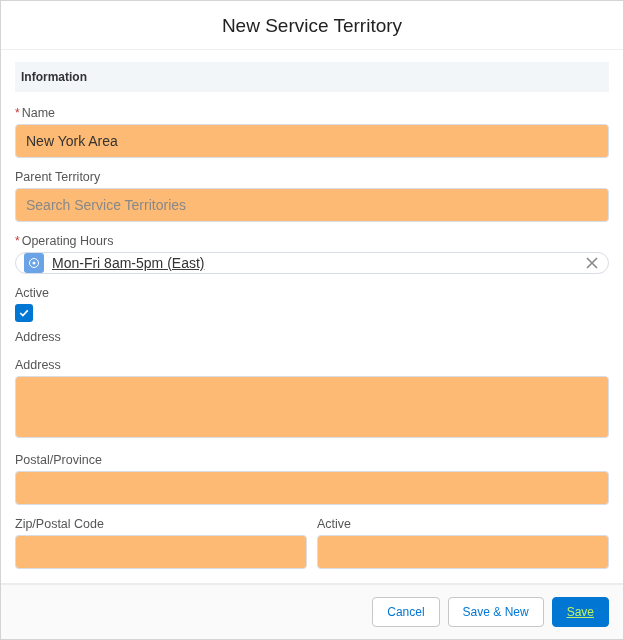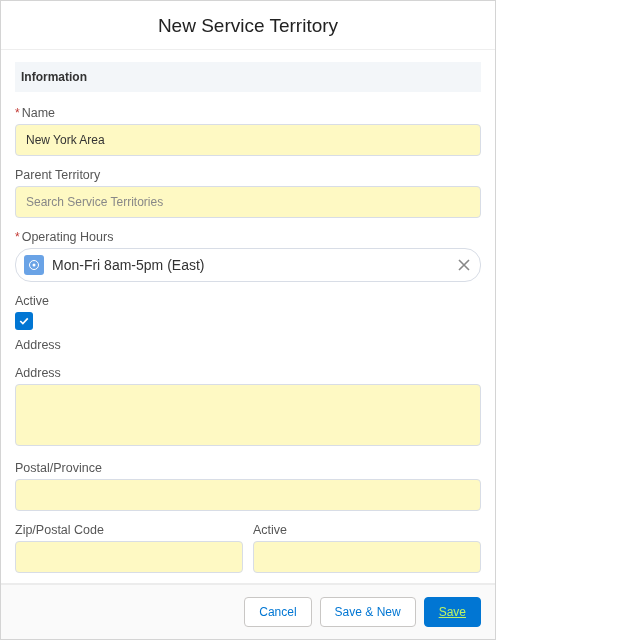--- a/index.html
+++ b/index.html
@@ -1,28 +1,28 @@
 <!DOCTYPE html>
 <html><head>
 <meta charset="utf-8">
 <style>
   * { box-sizing: border-box; margin: 0; padding: 0; }
   html, body { width: 624px; height: 640px; font-family: -apple-system, BlinkMacSystemFont, "Segoe UI", Arial, sans-serif; font-size: 13px; color: #3e3e3c; background: #fff; }
-  .modal { width: 496px; height: 640px; border: 1px solid #d4d4d4; display: flex; flex-direction: column; position: relative; }
+  .modal { width: 624px; height: 640px; border: 1px solid #d4d4d4; display: flex; flex-direction: column; position: relative; }
   .modal-header { padding: 14px 0 12px; text-align: center; border-bottom: 1px solid #eee; }
   .modal-header h1 { font-size: 19px; font-weight: 400; color: #222; }
   .modal-body { flex: 1; overflow: hidden; padding: 12px 14px 0 14px; }
   .section-header { background: #f3f6f9; padding: 8px 6px; margin-bottom: 14px; }
   .section-header h2 { font-size: 12px; font-weight: 600; color: #333; }
   .field { margin-bottom: 12px; }
   .label { font-size: 12.5px; color: #565656; margin-bottom: 4px; display: block; }
   .req { color: #c23934; margin-right: 2px; font-size: 12px; }
-  input[type=text], .input-look, textarea { width: 100%; border: 1px solid #d8dde6; border-radius: 4px; padding: 8px 10px; font-size: 12px; color: #333; background: #fef9c3; }
+  input[type=text], .input-look, textarea { width: 100%; border: 1px solid #d8dde6; border-radius: 4px; padding: 8px 10px; font-size: 14px; color: #333; background: #fdba74; }
   input::placeholder { color: #888; }
-  .lookup-pill { display: flex; align-items: center; gap: 8px; border: 1px solid #d8dde6; border-radius: 16px; padding: 6px 8px; }
+  .lookup-pill { display: flex; align-items: center; gap: 8px; border: 1px solid #d8dde6; border-radius: 16px; padding: 0 8px; text-decoration: underline; }
   .pill-icon { width: 20px; height: 20px; border-radius: 3px; background: #6aa3e6; display: flex; align-items: center; justify-content: center; }
   .pill-icon svg { width: 12px; height: 12px; }
   .pill-label { flex: 1; font-size: 14px; color: #333; }
   .pill-remove { width: 16px; height: 16px; display: flex; align-items: center; justify-content: center; cursor: pointer; color: #999; }
   .checkbox { width: 18px; height: 18px; border-radius: 3px; background: #0176d3; display: inline-flex; align-items: center; justify-content: center; cursor: pointer; }
   .checkbox svg { width: 12px; height: 12px; }
   .textarea { height: 62px; resize: none; }
   .row { display: flex; gap: 10px; }
   .col { flex: 1; }
   .footer { border-top: 2px solid #ececec; padding: 12px 14px; display: flex; justify-content: flex-end; gap: 8px; background: #fafafa; }

